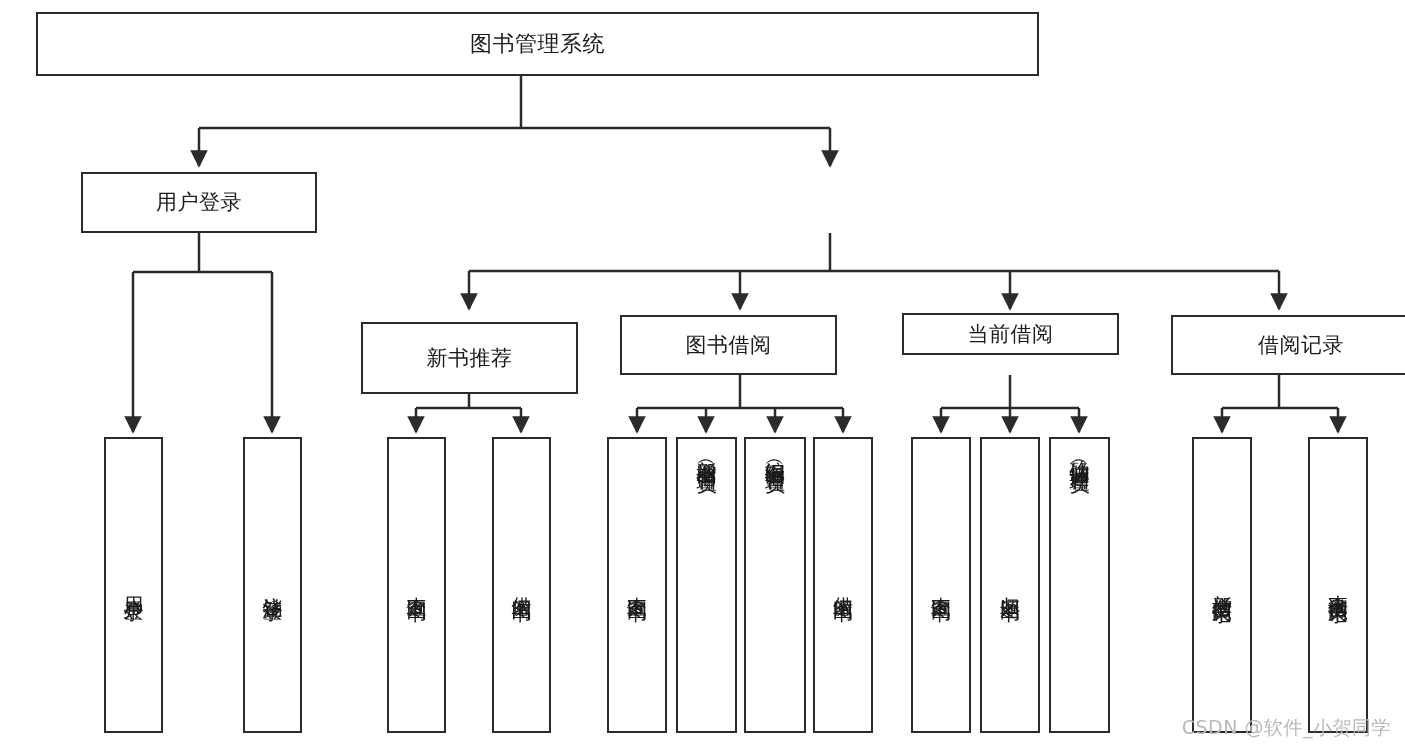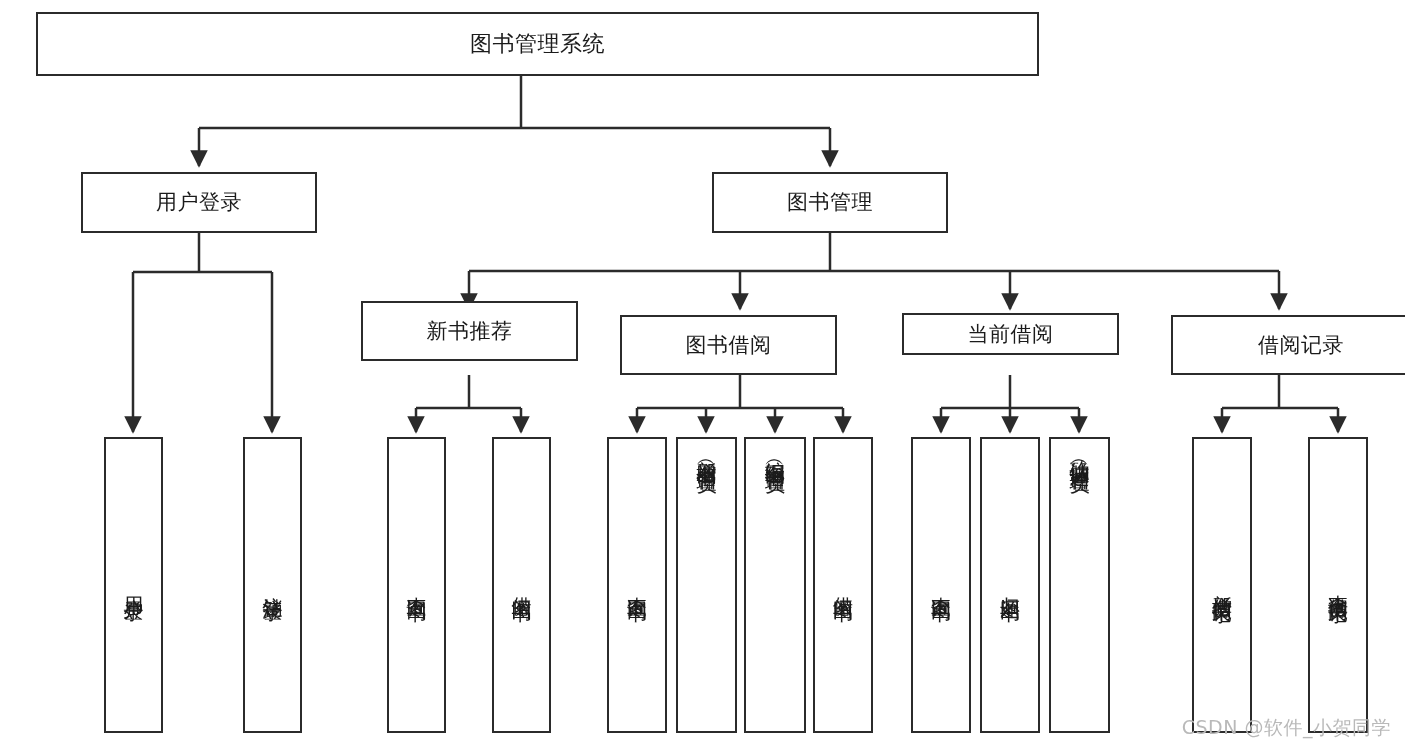--- a/index.html
+++ b/index.html
@@ -138,25 +138,22 @@
     </g>
   </svg>
 
   <div class="node horiz root" style="left:4px; top:12px; width:1003px; height:64px;margin-left:32px;">
     <span class="lbl">图书管理系统</span>
   </div>
 
   <div class="node horiz" style="left:81px; top:172px; width:236px; height:61px;">
     <span class="lbl">用户登录</span>
   </div>
-  <div class="node horiz" style="left:712px; top:172px; width:236px; height:61px;">
-    <span class="lbl">图书管理</span>
-  </div>
-
-  <div class="node horiz" style="left:361px; top:301px; width:217px; height:60px;">
+
+  <div class="node horiz" style="left:361px; top:322px; width:217px; height:72px;">
     <span class="lbl">新书推荐</span>
   </div>
   <div class="node horiz" style="left:620px; top:315px; width:217px; height:60px;">
     <span class="lbl">图书借阅</span>
   </div>
   <div class="node horiz" style="left:902px; top:313px; width:217px; height:42px;">
     <span class="lbl">当前借阅</span>
   </div>
   <div class="node horiz" style="left:1171px; top:315px; width:260px; height:60px;">
     <span class="lbl">借阅记录</span>

